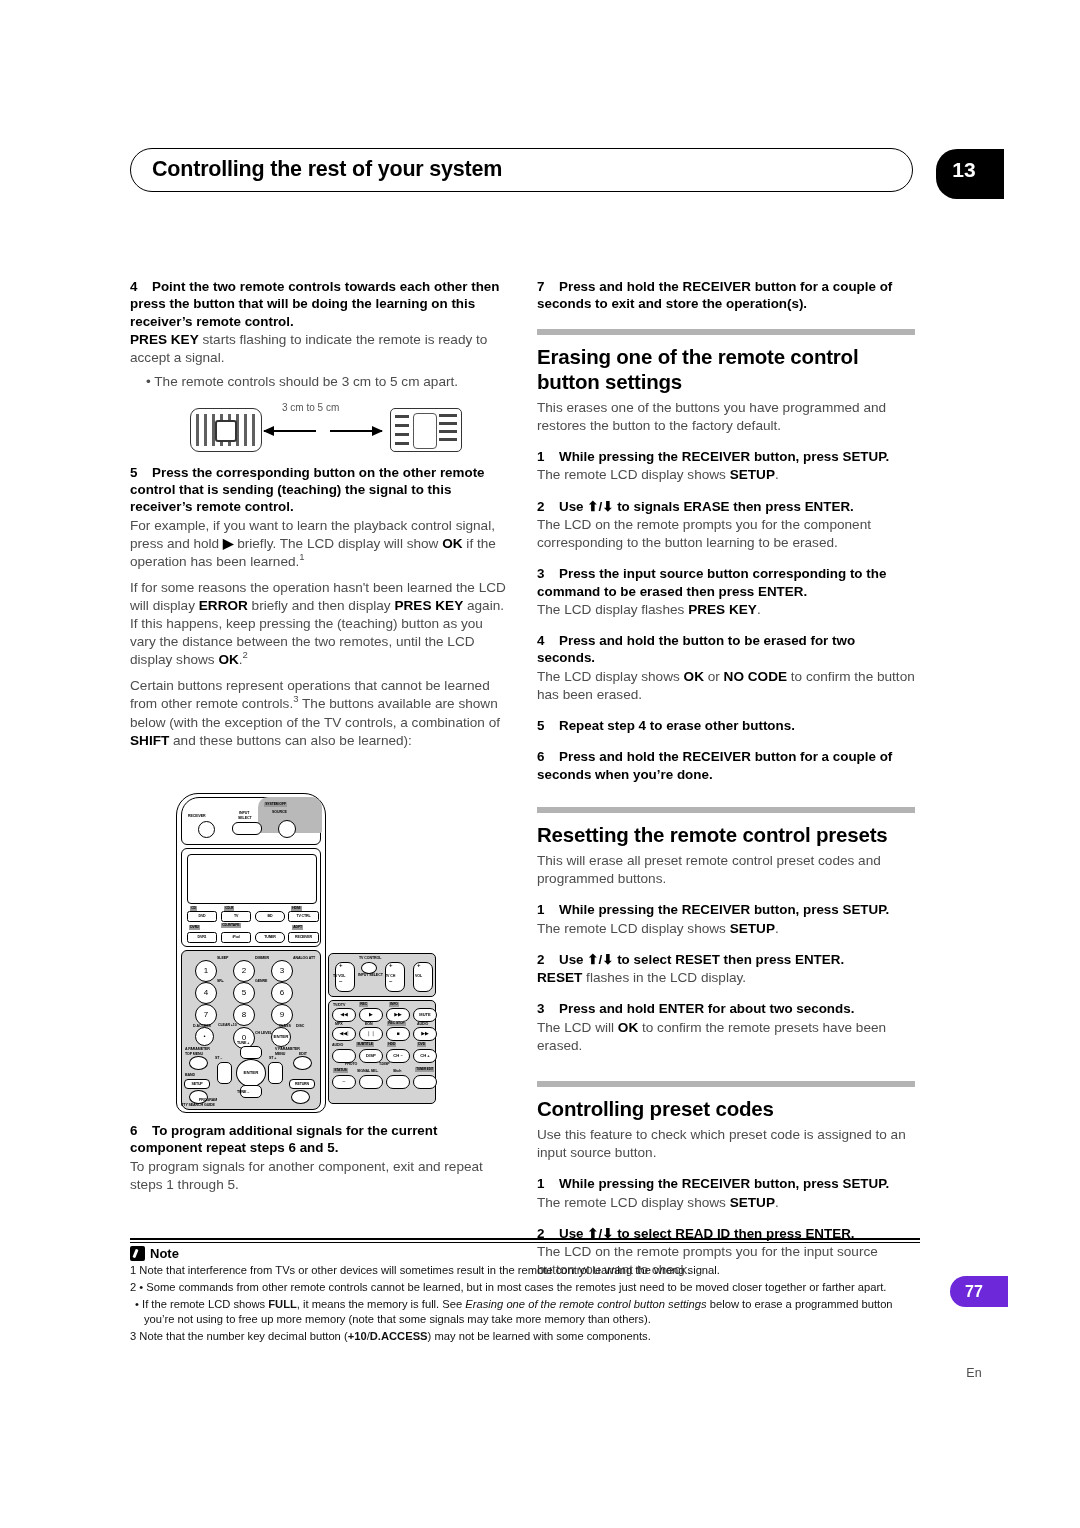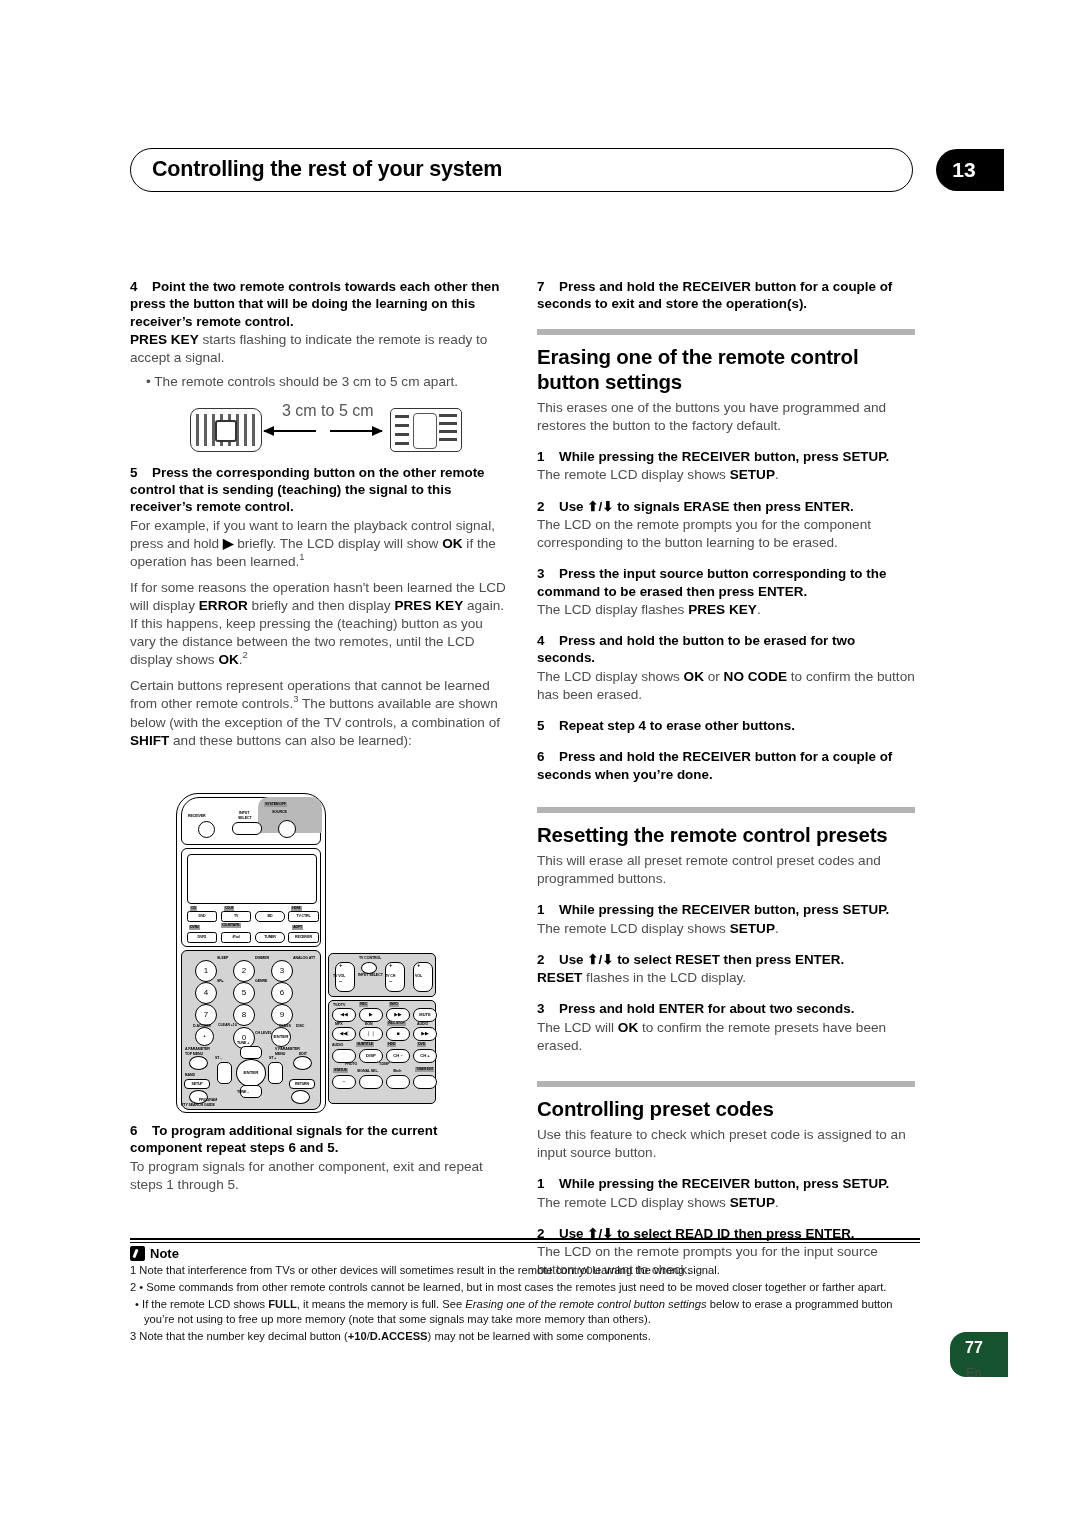--- a/index.html
+++ b/index.html
@@ -14,21 +14,21 @@
   .hdr{position:absolute;left:130px;top:148px;width:790px;height:44px;}
   .hdr-pill{
     position:absolute;left:0;top:0;width:783px;height:44px;
     border:1.6px solid #000;border-radius:22px;box-sizing:border-box;
   }
   .hdr-title{
     position:absolute;left:22px;top:9px;font-size:21.5px;font-weight:bold;
     letter-spacing:-.2px;color:#000;white-space:nowrap;
   }
   .chap-tab{
-    position:absolute;left:806px;top:1px;width:68px;height:42px;background:#000;
+    position:absolute;left:806px;top:1px;width:68px;height:50px;background:#000;
     border-top-left-radius:21px;border-bottom-left-radius:21px;text-decoration:underline;
   }
   .chap-num{
     position:absolute;left:0;top:0;width:56px;height:42px;line-height:42px;
     text-align:center;color:#fff;font-size:21px;font-weight:bold;
   }
 
   
   .col{position:absolute;top:278px;width:378px;}
   .col-l{left:130px;}
@@ -55,30 +55,30 @@
   .note-badge{width:15px;height:15px;background:#000;position:relative;border-radius:2px;}
   .note-badge:after{content:"";position:absolute;left:4px;top:3px;width:3px;height:9px;
     background:#fff;transform:rotate(22deg);border-radius:1px;}
   .note-title{font-size:13px;font-weight:bold;color:#000;}
   .fn{font-size:11.2px;line-height:1.33;color:#111;margin-top:2px;}
   .fn b{font-weight:bold;}
   .fn i{font-style:italic;}
   .fn-ind{margin-left:14px;text-indent:-9px;}
 
   
-  .pg-tab{position:absolute;left:950px;top:1332px;width:58px;height:45px;background:#14532d;
+  .pg-tab{position:absolute;left:950px;top:1276px;width:58px;height:31px;background:#6d28d9;
           border-top-left-radius:16px;border-bottom-left-radius:16px;}
   .pg-num{position:absolute;left:0;top:0;width:48px;height:31px;line-height:31px;
           text-align:center;color:#fff;font-size:16px;font-weight:bold;}
   .pg-lang{position:absolute;left:950px;top:1366px;width:48px;text-align:center;
            font-size:12.5px;color:#4d4d4d;}
 
   
   .dist{position:absolute;left:190px;top:400px;width:270px;height:58px;}
-  .dist-label{position:absolute;left:92px;top:2px;font-size:16px;color:#555;white-space:nowrap;text-align:right;}
+  .dist-label{position:absolute;left:92px;top:2px;font-size:10px;color:#555;white-space:nowrap;text-align:right;}
   .rc-small{position:absolute;left:0;top:8px;width:70px;height:42px;border:1.5px solid #333;
             border-radius:9px;background:#fff;}
   .rc-small .grid{position:absolute;left:5px;top:5px;right:5px;bottom:5px;
      background:
        repeating-linear-gradient(to right,#444 0 3px,transparent 3px 8px),
        repeating-linear-gradient(to bottom,transparent 0 4px,#fff 4px 8px);
      opacity:.85;}
   .rc-small .pad{position:absolute;left:24px;top:11px;width:18px;height:18px;
      border:2px solid #333;border-radius:3px;background:#fff;}
   .rc-small2{position:absolute;left:200px;top:8px;width:70px;height:42px;border:1.5px solid #333;

